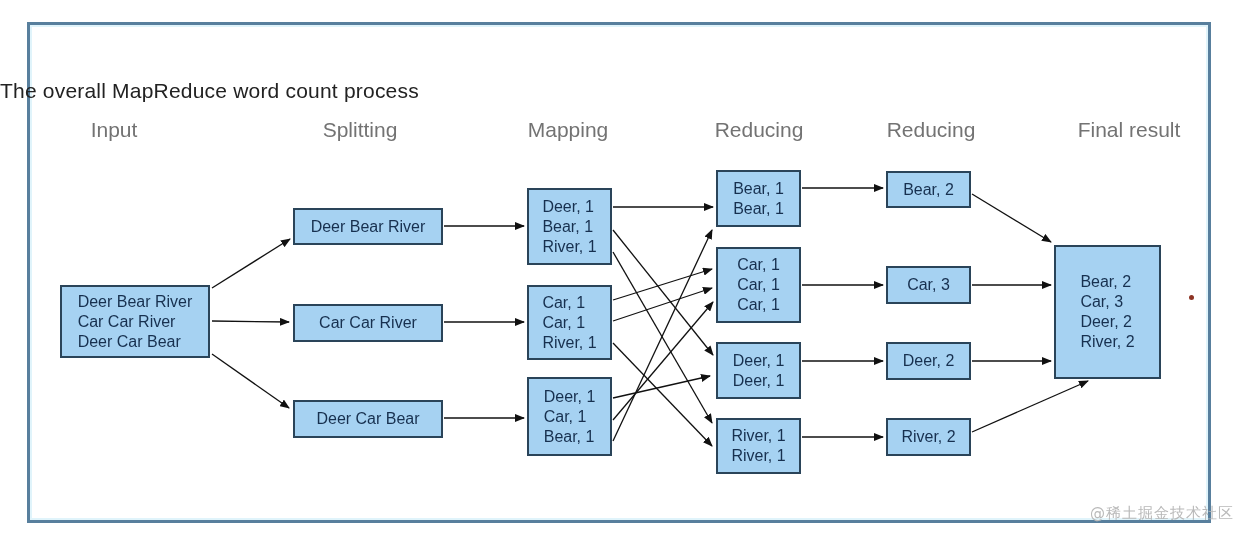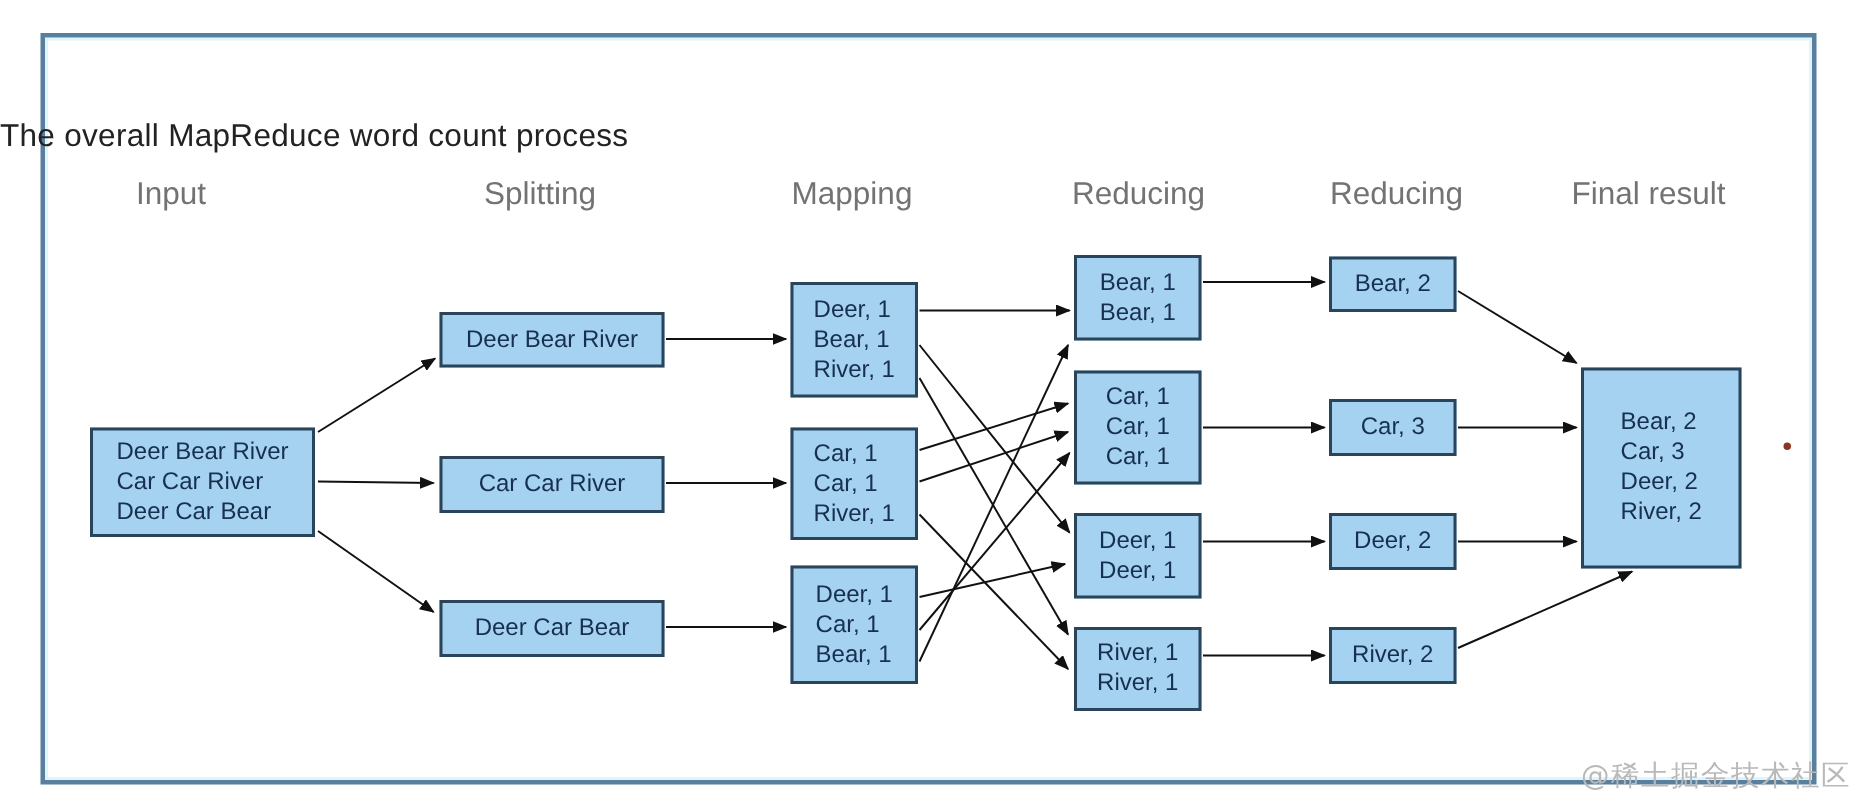--- a/index.html
+++ b/index.html
@@ -26,39 +26,39 @@
     font-size:16px;line-height:20px;color:#17304f;
     white-space:pre-line;
   }
   #arrows{position:absolute;left:0;top:0;z-index:3;}
   .dot{
     position:absolute;left:1189px;top:295px;width:5px;height:5px;
     border-radius:50%;background:#8d3424;z-index:4;
   }
   .watermark{
     position:absolute;right:5px;top:504px;z-index:6;
-    font-size:19px;color:#b9b9b9;letter-spacing:1px;
+    font-size:15px;color:#b9b9b9;letter-spacing:1px;
     font-family:"DejaVu Sans","Liberation Sans",sans-serif;
   }
 </style>
 </head>
 <body>
 
 <div id="stage">
 
   <div id="frame"></div>
 
   <div class="title">The overall MapReduce word count process</div>
 
   <div class="col-header" style="left:114px;">Input</div>
   <div class="col-header" style="left:360px;">Splitting</div>
   <div class="col-header" style="left:568px;">Mapping</div>
   <div class="col-header" style="left:759px;">Reducing</div>
   <div class="col-header" style="left:931px;text-align:right;">Reducing</div>
-  <div class="col-header" style="left:1099px;">Final result</div>
+  <div class="col-header" style="left:1129px;">Final result</div>
 
   <div class="node" style="left:60px;top:285px;width:150px;height:73px;">Deer Bear River
 Car Car River
 Deer Car Bear</div>
 
   <div class="node" style="left:293px;top:208px;width:150px;height:37px;">Deer Bear River</div>
   <div class="node" style="left:293px;top:304px;width:150px;height:38px;">Car Car River</div>
   <div class="node" style="left:293px;top:400px;width:150px;height:38px;">Deer Car Bear</div>
 
   <div class="node" style="left:527px;top:188px;width:85px;height:77px;">Deer, 1

